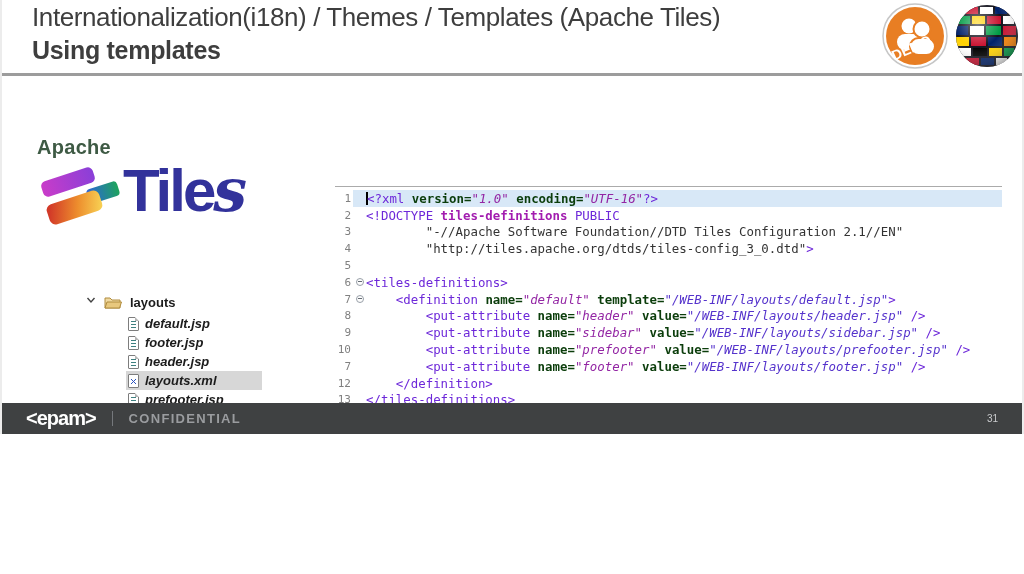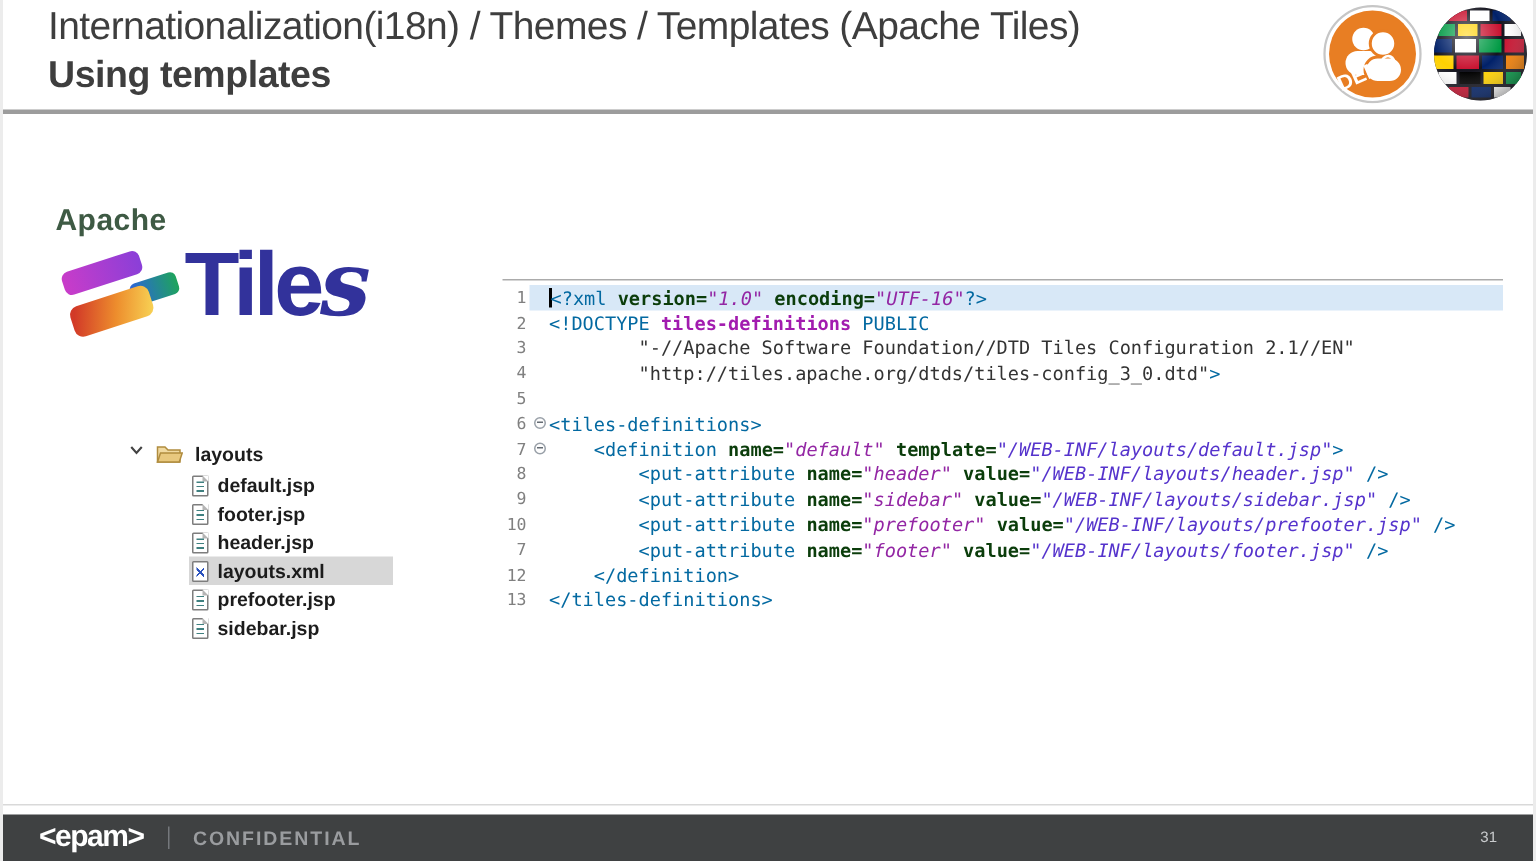--- a/index.html
+++ b/index.html
@@ -1,16 +1,16 @@
 <!DOCTYPE html>
 <html><head>
 <meta charset="utf-8">
 <style>
   html,body{margin:0;padding:0;background:#fff;}
-  .slide{position:relative;width:1024px;height:574px;background:#fff;overflow:hidden;
+  .slide{position:relative;width:1024px;height:434px;background:#fff;overflow:hidden;
          font-family:"Liberation Sans",sans-serif;border-left:2px solid #ececec;border-right:2px solid #ececec;box-sizing:border-box;}
 
   
   .hdr{position:absolute;top:0;left:0;right:0;height:73px;background:#fff;border-bottom:3px solid #9c9c9c;}
   .hdr-title{position:absolute;left:30px;top:2px;font-size:26px;color:#3e3e3e;letter-spacing:-0.4px;white-space:nowrap;}
   .hdr-subtitle{position:absolute;left:30px;top:36px;font-size:25px;font-weight:bold;color:#3e3e3e;letter-spacing:-0.3px;}
   .hdr-icons{position:absolute;right:2px;top:3px;display:flex;gap:6px;}
 
   
   .content-bottom-line{position:absolute;left:0;right:0;top:536px;height:1px;background:#d9d9d9;}
@@ -26,21 +26,21 @@
   .tile{position:absolute;border-radius:5px;transform:rotate(-18deg);}
   .t-mag{left:6px;top:38px;width:54px;height:16px;background:linear-gradient(90deg,#c93cc9,#8a3fd8);}
   .t-blu{left:52px;top:49px;width:32px;height:15px;border-radius:4px;background:linear-gradient(90deg,#2d63dc,#1ea45c);}
   .t-org{left:12px;top:61px;width:55px;height:21px;border-radius:6px;background:linear-gradient(110deg,#d23a28 8%,#ed8d2d 55%,#f7ce52 95%);}
   .logo-word{position:absolute;left:88px;top:24px;font-size:60px;line-height:1;font-weight:bold;color:#32329b;letter-spacing:-3px;}
   .logo-word .s-swirl{font-family:"DejaVu Serif",serif;font-style:italic;letter-spacing:0;}
 
   
   .tree{position:absolute;left:84px;top:295px;font-size:13px;font-weight:600;color:#1c1c1c;}
   .tree-root{display:flex;height:19px;gap:8px;}
-  .tree-children{margin-left:40px;}
+  .tree-children{margin-left:40px;font-style:italic;}
   .tree-row{display:inline-flex;align-items:center;height:19px;gap:6px;padding:0 4px 0 2px;margin-bottom:0;}
   .tree-children .tree-row{display:flex;width:130px;}
   .tree-row.selected{background:#d7d7d7;}
   .chev{width:10px;height:10px;flex:none;}
   .file-icon{position:relative;width:11px;height:14px;background:#fff;border:1px solid #7d7d7d;border-radius:1px;flex:none;box-sizing:border-box;}
   .file-icon.jsp::after{content:"";position:absolute;left:2px;top:3px;width:5px;height:8px;
       background:repeating-linear-gradient(#3f8080 0 1px,transparent 1px 3px);}
   .file-icon.jsp::before{content:"";position:absolute;right:-1px;top:-1px;border-style:solid;border-width:0 4px 4px 0;border-color:#fff #fff #b5b5b5 #b5b5b5;}
   .file-icon.xml::after{content:"";position:absolute;left:2px;top:3px;width:5px;height:7px;
       background:linear-gradient(45deg,transparent 42%,#2a52be 42%,#2a52be 58%,transparent 58%),
@@ -51,21 +51,21 @@
   .editor{position:absolute;left:333px;top:186px;width:667px;border-top:1px solid #ababab;padding-top:3px;
           font-family:"DejaVu Sans Mono","Liberation Mono",monospace;font-size:12.4px;color:#333;}
   .ed-line{display:flex;height:16.8px;align-items:center;}
   .ln{width:16px;flex:none;text-align:right;color:#808080;font-size:11px;padding-right:2px;}
   .foldwrap{width:13px;flex:none;height:100%;display:flex;align-items:center;justify-content:center;}
   .foldmark{width:8px;height:8px;border:1px solid #99a0a8;border-radius:50%;position:relative;background:#fdfdfd;box-sizing:border-box;}
   .foldmark::after{content:"";position:absolute;left:1px;right:1px;top:2px;height:1px;background:#646b73;}
   .codetxt{white-space:pre;flex:1 1 auto;height:100%;display:flex;align-items:center;}
   .ed-line.current .codetxt,.ed-line.current .foldwrap{background:#d8e8f7;}
   .cursor{display:inline-block;width:2px;height:13px;background:#000;margin-right:-1px;vertical-align:middle;}
-  .tk-tag{color:#0369a1;}
+  .tk-tag{color:#6d28d9;}
   .tk-tagb{color:#a21caf;font-weight:bold;}
   .tk-attr{color:#0b3d0b;font-weight:600;}
   .tk-val{color:#9326a4;font-style:italic;}
   .tk-path{color:#5533cc;font-style:italic;}
   .tk-plain{color:#333;}
 </style>
 </head>
 <body>
 
 <div class="slide">

